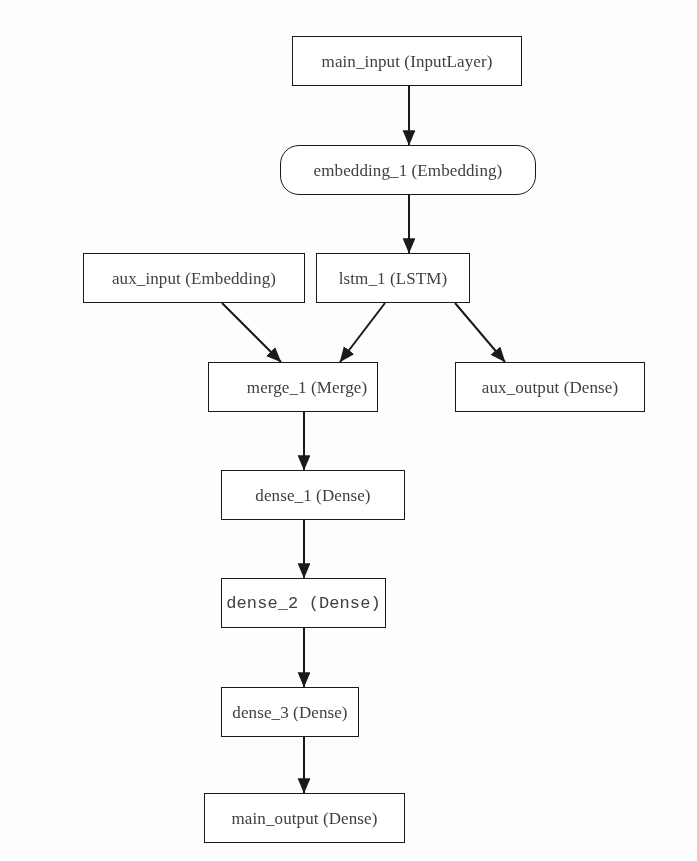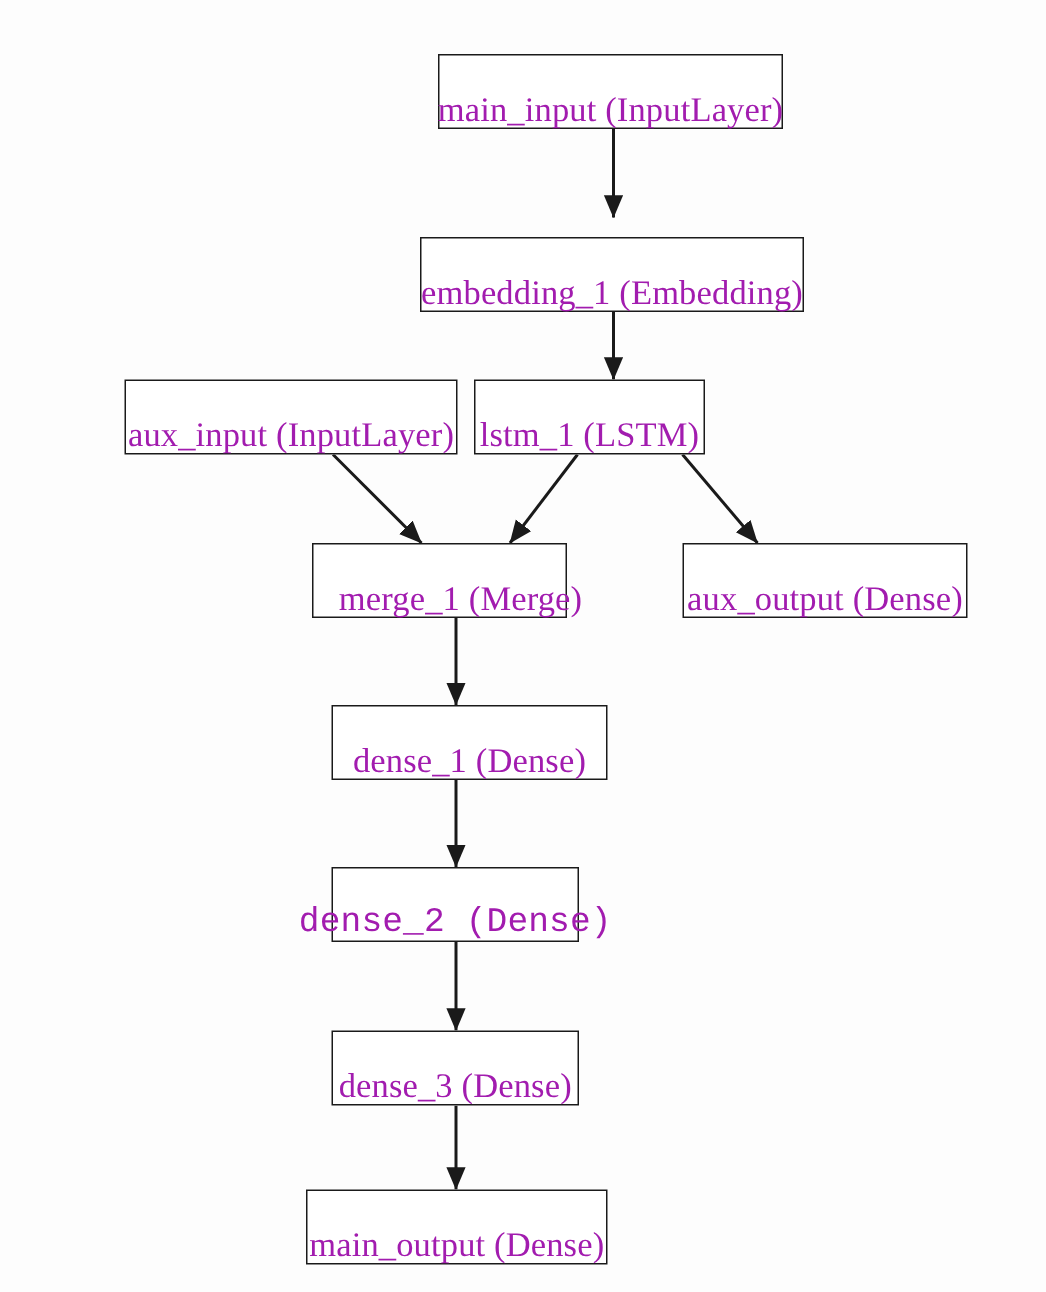--- a/index.html
+++ b/index.html
@@ -22,24 +22,24 @@
     width: 697px;
     height: 861px;
     pointer-events: none;
   }
   .node {
     position: absolute;
     box-sizing: border-box;
     background: #ffffff;
     border: 1.6px solid #1a1a1a;
     display: flex;
-    align-items: flex-end;
+    align-items: center;
     justify-content: center;
-    color: #a21caf;
-    font-size: 23px;
+    color: #404040;
+    font-size: 17px;
     line-height: 1;
     white-space: nowrap;
     letter-spacing: 0.1px;
   }
   .node-label {
     display: block;
     transform: translateY(-0.5px);
   }
 </style>
 </head>
@@ -63,42 +63,42 @@
         <line x1="304" y1="520" x2="304" y2="578" stroke="#1a1a1a" stroke-width="2" marker-end="url(#arrowhead)"></line>
         <line x1="304" y1="628" x2="304" y2="687" stroke="#1a1a1a" stroke-width="2" marker-end="url(#arrowhead)"></line>
         <line x1="304" y1="737" x2="304" y2="793" stroke="#1a1a1a" stroke-width="2" marker-end="url(#arrowhead)"></line>
       </g>
   </svg>
 
   <div id="nodes-group">
       <div class="node" style="left: 292px; top: 36px; width: 230px; height: 50px; background: rgb(255, 255, 255); border-color: rgb(26, 26, 26);">
         <span class="node-label">main_input (InputLayer)</span>
       </div>
-      <div class="node" style="left: 280px; top: 158px; width: 256px; height: 50px; background: rgb(255, 255, 255); border-color: rgb(26, 26, 26);">
+      <div class="node" style="left: 280px; top: 145px; width: 256px; height: 50px; background: rgb(255, 255, 255); border-color: rgb(26, 26, 26); border-radius: 19px;">
         <span class="node-label">embedding_1 (Embedding)</span>
       </div>
       <div class="node" style="left: 83px; top: 253px; width: 222px; height: 50px; background: rgb(255, 255, 255); border-color: rgb(26, 26, 26);">
-        <span class="node-label">aux_input (InputLayer)</span>
+        <span class="node-label">aux_input (Embedding)</span>
       </div>
       <div class="node" style="left: 316px; top: 253px; width: 154px; height: 50px; background: rgb(255, 255, 255); border-color: rgb(26, 26, 26);">
         <span class="node-label">lstm_1 (LSTM)</span>
       </div>
       <div class="node" style="left: 208px; top: 362px; width: 170px; height: 50px; background: rgb(255, 255, 255); border-color: rgb(26, 26, 26); padding-left: 28px;">
         <span class="node-label">merge_1 (Merge)</span>
       </div>
       <div class="node" style="left: 455px; top: 362px; width: 190px; height: 50px; background: rgb(255, 255, 255); border-color: rgb(26, 26, 26);">
         <span class="node-label">aux_output (Dense)</span>
       </div>
       <div class="node" style="left: 221px; top: 470px; width: 184px; height: 50px; background: rgb(255, 255, 255); border-color: rgb(26, 26, 26);">
         <span class="node-label">dense_1 (Dense)</span>
       </div>
       <div class="node" style="left: 221px; top: 578px; width: 165px; height: 50px; background: rgb(255, 255, 255); border-color: rgb(26, 26, 26); font-family: Liberation Mono, monospace;">
         <span class="node-label">dense_2 (Dense)</span>
       </div>
-      <div class="node" style="left: 221px; top: 687px; width: 165px; height: 50px; background: rgb(255, 255, 255); border-color: rgb(26, 26, 26);">
+      <div class="node" style="left: 221px; top: 687px; width: 138px; height: 50px; background: rgb(255, 255, 255); border-color: rgb(26, 26, 26);">
         <span class="node-label">dense_3 (Dense)</span>
       </div>
       <div class="node" style="left: 204px; top: 793px; width: 201px; height: 50px; background: rgb(255, 255, 255); border-color: rgb(26, 26, 26);">
         <span class="node-label">main_output (Dense)</span>
       </div>
     </div>
 
 </div>
 
 </body></html>

